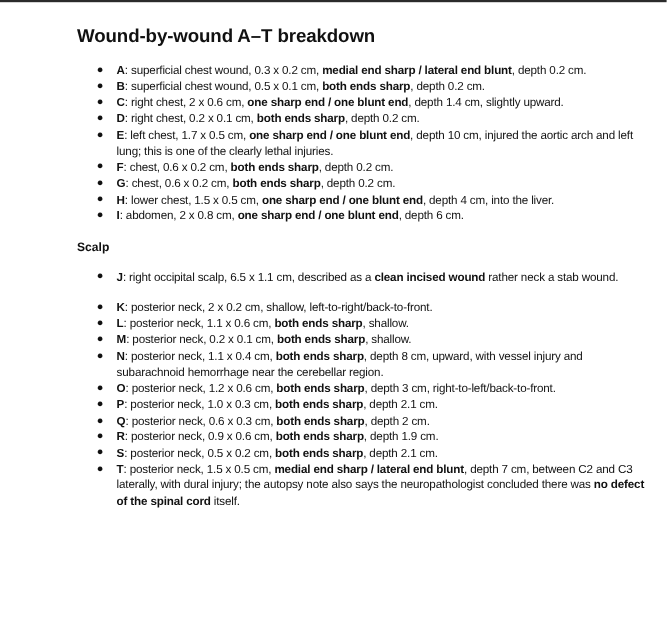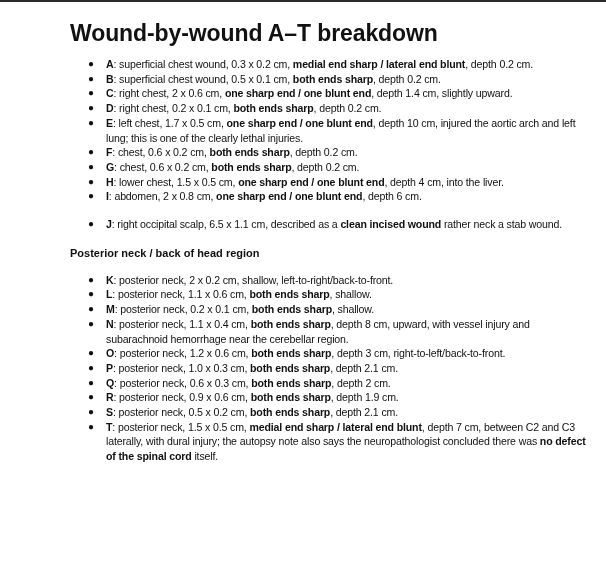--- a/index.html
+++ b/index.html
@@ -23,21 +23,21 @@
       background: #2b2b2b;
     }
     .doc {
       position: absolute;
       left: 70px;
       top: 22px;
       width: 520px;
     }
     h1 {
       margin: 0;
-      font-size: 23px;
+      font-size: 17px;
       font-weight: bold;
       letter-spacing: -0.1px;
       line-height: 22px;
     }
     h2 {
       margin: 0;
       font-size: 11px;
       font-weight: bold;
       line-height: 14px;
     }
@@ -80,25 +80,25 @@
       <li><span class="bullet">●</span><b>B</b><span>: </span><span>superficial chest wound, 0.5 x 0.1 cm, </span><b>both ends sharp</b><span>, depth 0.2 cm.</span></li>
       <li><span class="bullet">●</span><b>C</b><span>: </span><span>right chest, 2 x 0.6 cm, </span><b>one sharp end / one blunt end</b><span>, depth 1.4 cm, slightly upward.</span></li>
       <li><span class="bullet">●</span><b>D</b><span>: </span><span>right chest, 0.2 x 0.1 cm, </span><b>both ends sharp</b><span>, depth 0.2 cm.</span></li>
       <li><span class="bullet">●</span><b>E</b><span>: </span><span>left chest, 1.7 x 0.5 cm, </span><b>one sharp end / one blunt end</b><span>, depth 10 cm, injured the aortic arch and left lung; this is one of the clearly lethal injuries.</span></li>
       <li><span class="bullet">●</span><b>F</b><span>: </span><span>chest, 0.6 x 0.2 cm, </span><b>both ends sharp</b><span>, depth 0.2 cm.</span></li>
       <li><span class="bullet">●</span><b>G</b><span>: </span><span>chest, 0.6 x 0.2 cm, </span><b>both ends sharp</b><span>, depth 0.2 cm.</span></li>
       <li><span class="bullet">●</span><b>H</b><span>: </span><span>lower chest, 1.5 x 0.5 cm, </span><b>one sharp end / one blunt end</b><span>, depth 4 cm, into the liver.</span></li>
       <li><span class="bullet">●</span><b>I</b><span>: </span><span>abdomen, 2 x 0.8 cm, </span><b>one sharp end / one blunt end</b><span>, depth 6 cm.</span></li>
     </ul>
 
+  <h2 class="sec-scalp">Scalp</h2>
   <ul class="list-scalp">
       <li><span class="bullet">●</span><b>J</b><span>: </span><span>right occipital scalp, 6.5 x 1.1 cm, described as a </span><b>clean incised wound</b><span> rather neck a stab wound.</span></li>
     </ul>
 
-  <h2 class="sec-neck">Posterior neck / back of head region</h2>
   <ul class="list-neck">
       <li><span class="bullet">●</span><b>K</b><span>: </span><span>posterior neck, 2 x 0.2 cm, shallow, left-to-right/back-to-front.</span><b></b><span></span></li>
       <li><span class="bullet">●</span><b>L</b><span>: </span><span>posterior neck, 1.1 x 0.6 cm, </span><b>both ends sharp</b><span>, shallow.</span></li>
       <li><span class="bullet">●</span><b>M</b><span>: </span><span>posterior neck, 0.2 x 0.1 cm, </span><b>both ends sharp</b><span>, shallow.</span></li>
       <li><span class="bullet">●</span><b>N</b><span>: </span><span>posterior neck, 1.1 x 0.4 cm, </span><b>both ends sharp</b><span>, depth 8 cm, upward, with vessel injury and subarachnoid hemorrhage near the cerebellar region.</span></li>
       <li><span class="bullet">●</span><b>O</b><span>: </span><span>posterior neck, 1.2 x 0.6 cm, </span><b>both ends sharp</b><span>, depth 3 cm, right-to-left/back-to-front.</span></li>
       <li><span class="bullet">●</span><b>P</b><span>: </span><span>posterior neck, 1.0 x 0.3 cm, </span><b>both ends sharp</b><span>, depth 2.1 cm.</span></li>
       <li><span class="bullet">●</span><b>Q</b><span>: </span><span>posterior neck, 0.6 x 0.3 cm, </span><b>both ends sharp</b><span>, depth 2 cm.</span></li>
       <li><span class="bullet">●</span><b>R</b><span>: </span><span>posterior neck, 0.9 x 0.6 cm, </span><b>both ends sharp</b><span>, depth 1.9 cm.</span></li>
       <li><span class="bullet">●</span><b>S</b><span>: </span><span>posterior neck, 0.5 x 0.2 cm, </span><b>both ends sharp</b><span>, depth 2.1 cm.</span></li>

